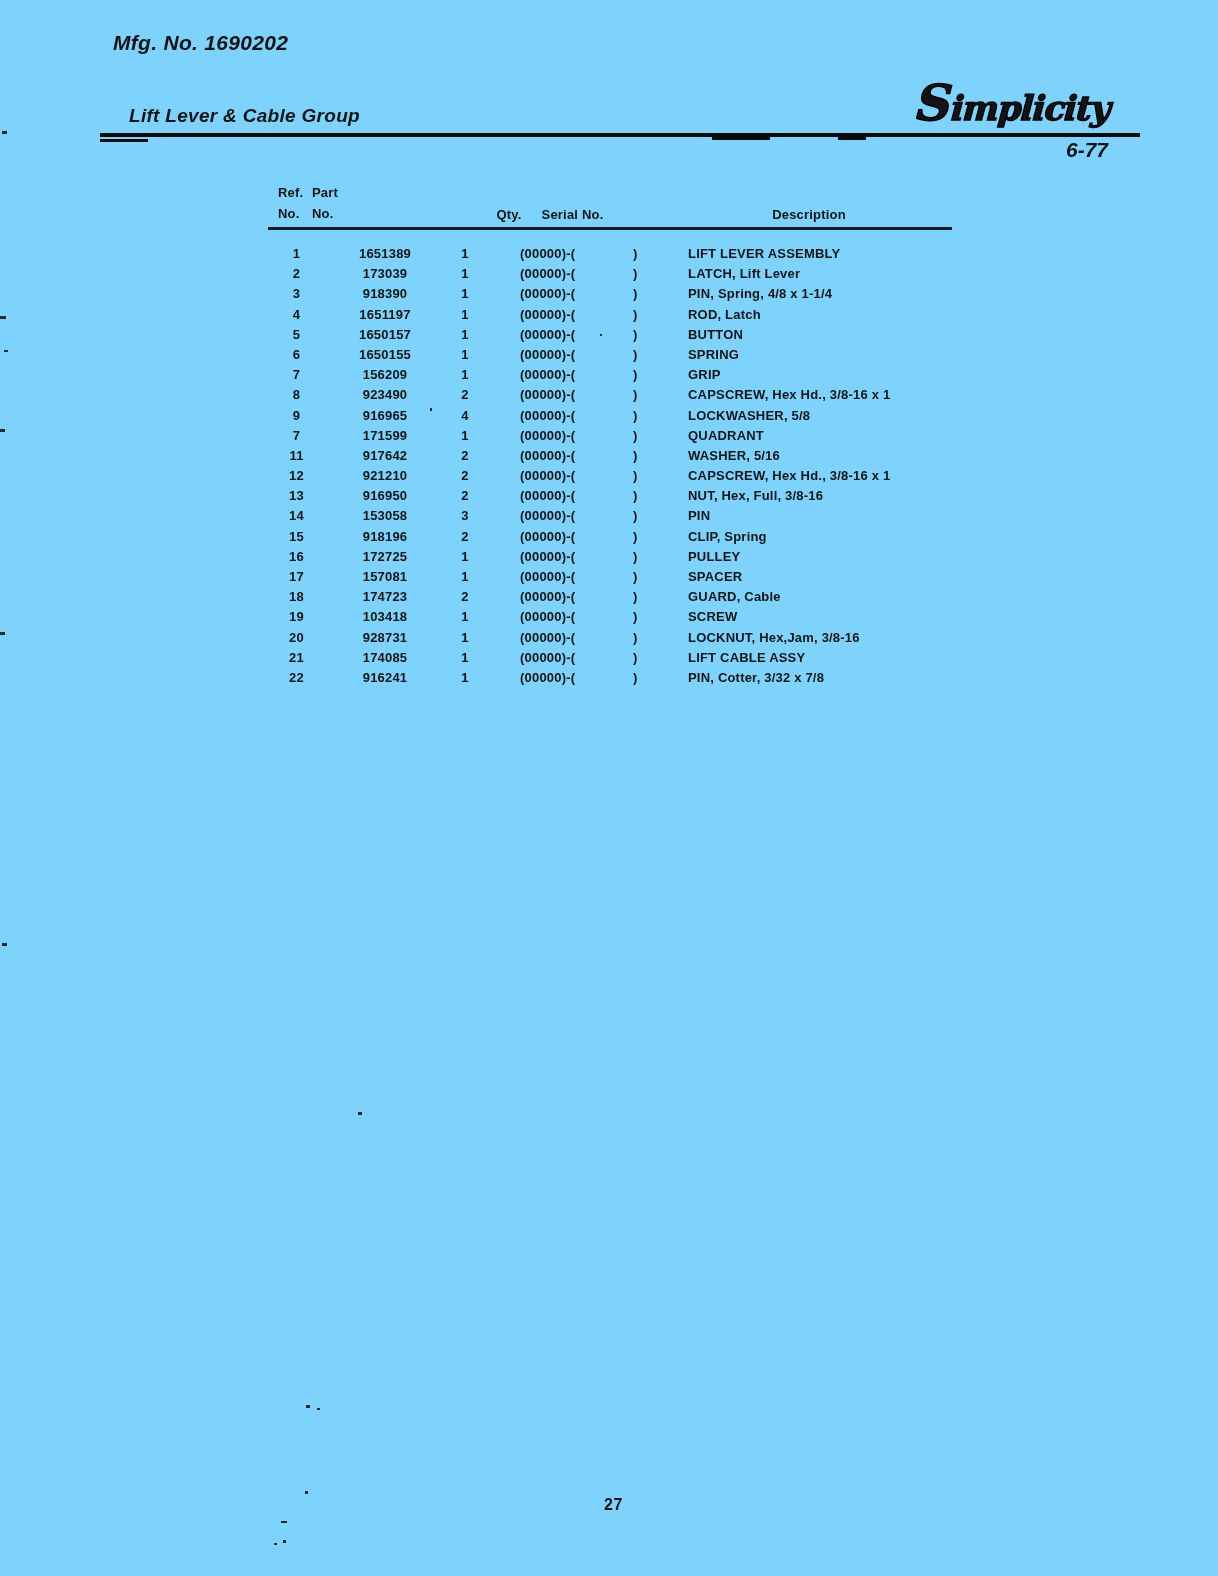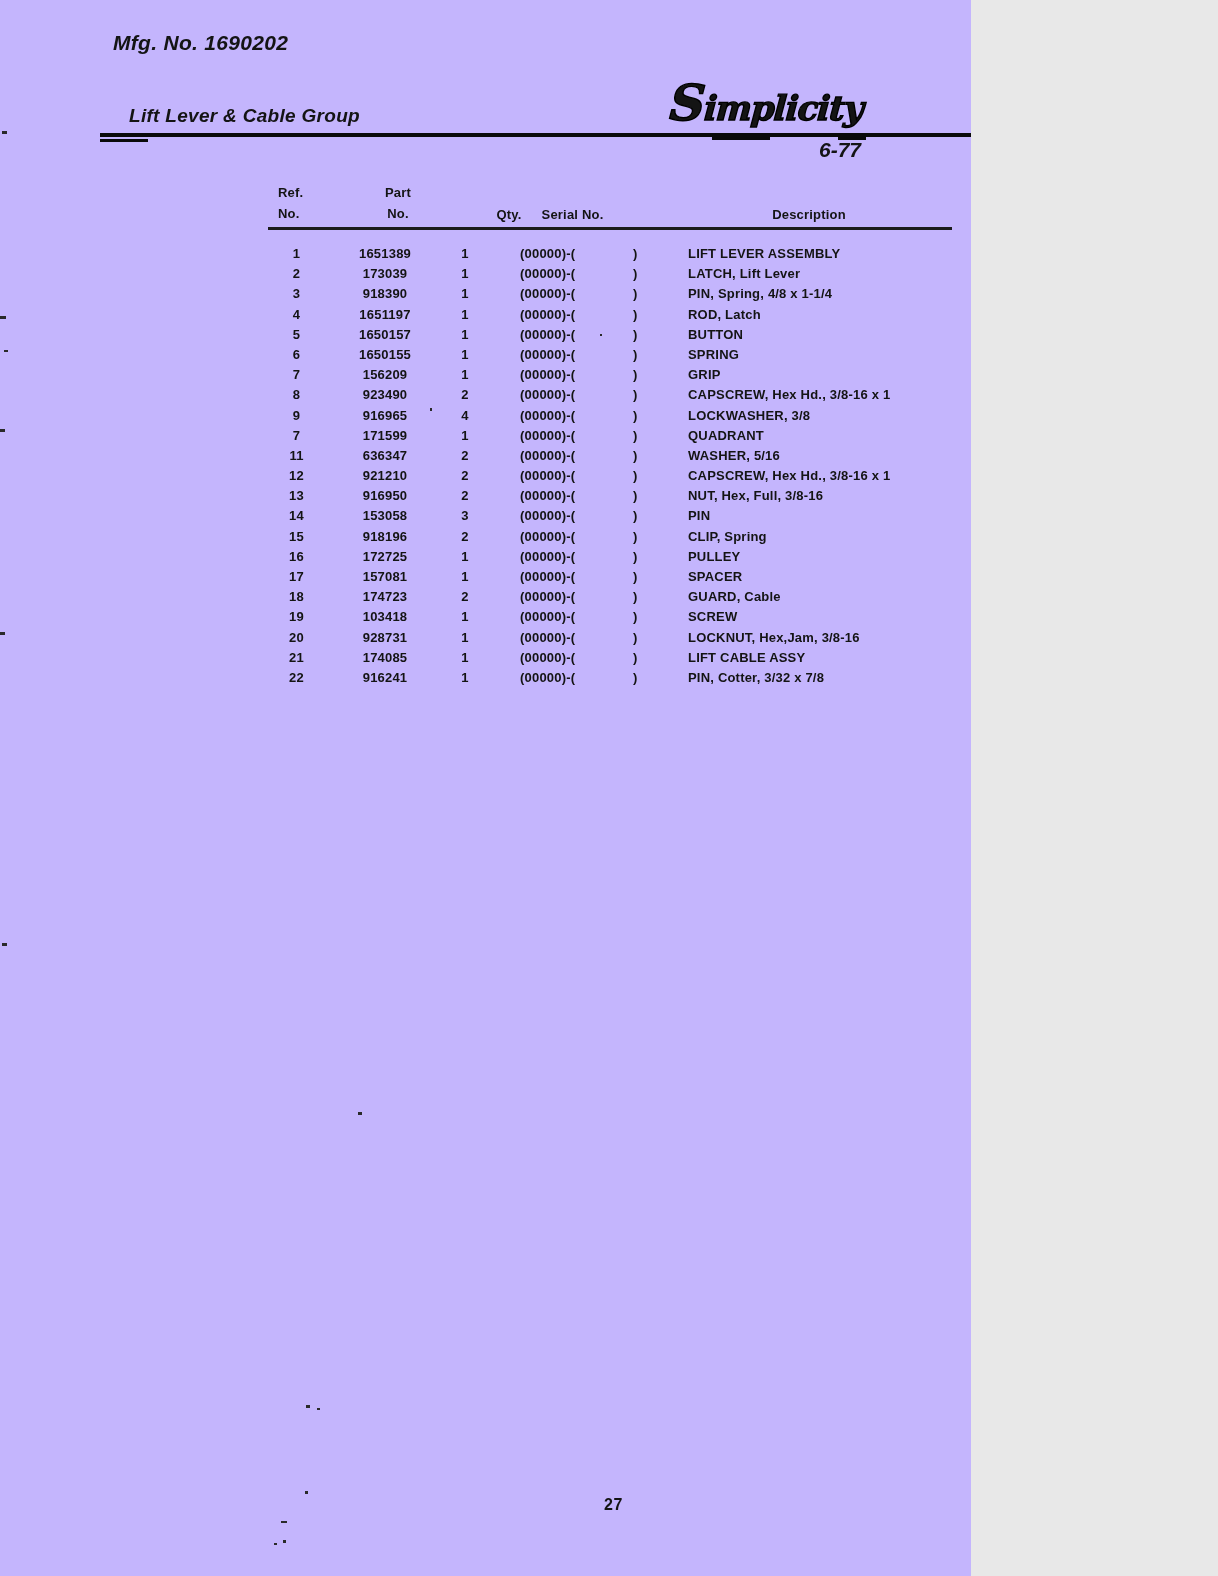--- a/index.html
+++ b/index.html
@@ -1,19 +1,19 @@
 <!DOCTYPE html>
 <html><head>
 <meta charset="utf-8">
 <style>
   html,body{margin:0;padding:0;background:#e8e8e8;}
   .page{
     position:relative;
-    width:971px;height:1576px;
-    background:#c4b5fd;
+    width:1218px;height:1576px;
+    background:#7dd3fc;
     font-family:"Liberation Sans",sans-serif;
     color:#141414;
     overflow:hidden;
   }
   
   .mfg-no{
     position:absolute;left:113px;top:31px;
     font-style:italic;font-weight:700;font-size:21px;letter-spacing:.3px;
   }
   .group-title{
@@ -37,21 +37,21 @@
   .rule-top{position:absolute;left:100px;top:133px;width:1040px;height:4px;background:#0a0a0a;}
   .rule-top-left2{position:absolute;left:100px;top:139px;width:48px;height:3px;background:#0a0a0a;}
   .rule-top-blob1{position:absolute;left:712px;top:137px;width:58px;height:3px;background:#0a0a0a;}
   .rule-top-blob2{position:absolute;left:838px;top:137px;width:28px;height:3px;background:#0a0a0a;}
 
   
   .parts-table{position:absolute;left:268px;top:182px;width:690px;font-size:13px;font-weight:700;letter-spacing:.2px;}
   .thead{position:relative;height:36px;}
   .th{position:absolute;line-height:21px;white-space:pre-line;}
   .th-ref{left:10px;top:0;text-align:left;}
-  .th-part{left:70px;top:0;width:120px;text-align:center;}
+  .th-part{left:44px;top:0;width:120px;}
   .th-qty{left:177px;top:22px;width:40px;text-align:center;margin-left:44px;}
   .th-serial{left:217px;top:22px;width:175px;text-align:center;}
   .th-desc{left:392px;top:22px;width:298px;text-align:center;}
   .head-rule{position:absolute;left:0;top:45px;width:684px;height:3px;background:#1b1b1b;}
   .tbody{position:absolute;left:0;top:62px;width:690px;}
   .tr{display:grid;grid-template-columns:57px 120px 40px 175px 1fr;height:20.2px;line-height:20.2px;}
   .td{white-space:nowrap;overflow:visible;}
   .td-ref{text-align:center;}
   .td-part{text-align:center;}
   .td-qty{text-align:center;}
@@ -201,37 +201,37 @@
     </div>
 
     <div class="tr">
       <span class="td td-ref">9</span>
       <span class="td td-part">916965</span>
       <span class="td td-qty">4</span>
       <span class="td td-serial">
         <span class="s-open">(00000)-(</span>
         <span class="s-close">)</span>
       </span>
-      <span class="td td-desc">LOCKWASHER, 3/8</span>
+      <span class="td td-desc">LOCKWASHER, 5/8</span>
     </div>
 
     <div class="tr">
       <span class="td td-ref">7</span>
       <span class="td td-part">171599</span>
       <span class="td td-qty">1</span>
       <span class="td td-serial">
         <span class="s-open">(00000)-(</span>
         <span class="s-close">)</span>
       </span>
       <span class="td td-desc">QUADRANT</span>
     </div>
 
     <div class="tr">
       <span class="td td-ref">11</span>
-      <span class="td td-part">636347</span>
+      <span class="td td-part">917642</span>
       <span class="td td-qty">2</span>
       <span class="td td-serial">
         <span class="s-open">(00000)-(</span>
         <span class="s-close">)</span>
       </span>
       <span class="td td-desc">WASHER, 5/16</span>
     </div>
 
     <div class="tr">
       <span class="td td-ref">12</span>

